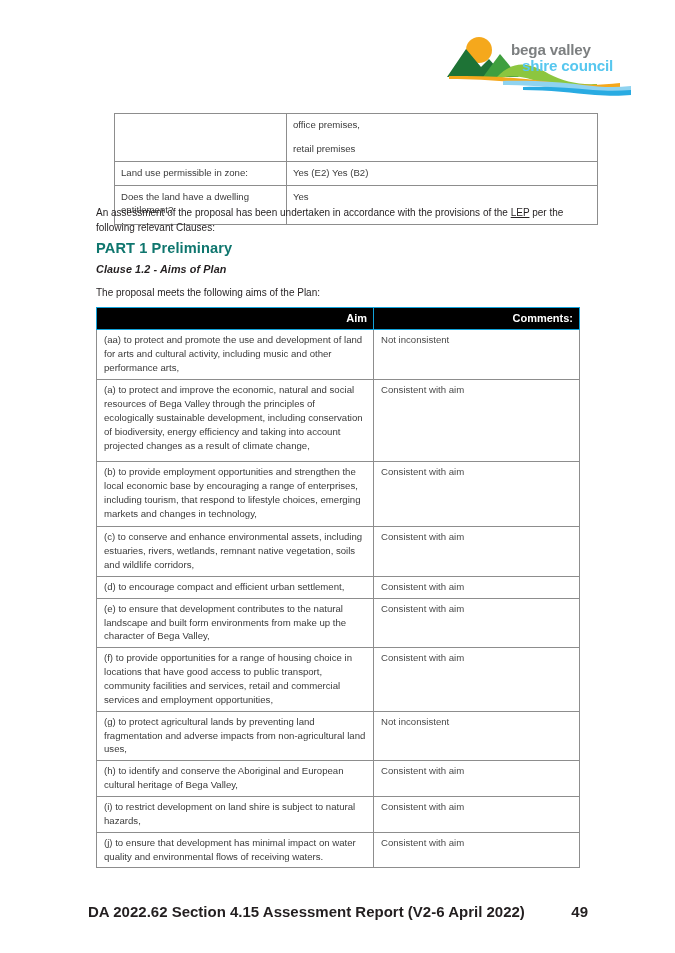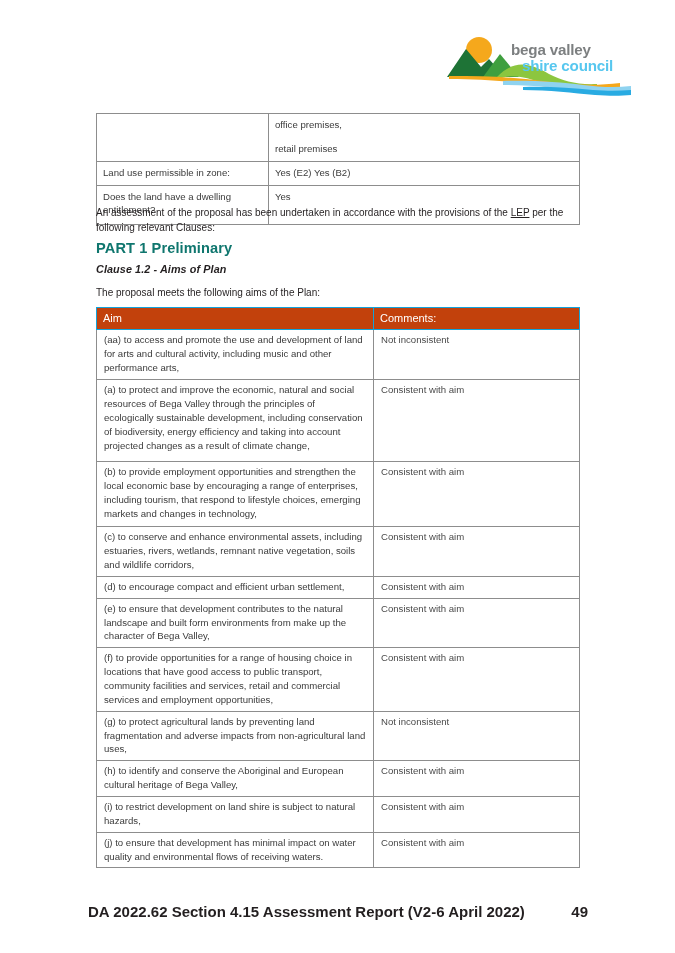--- a/index.html
+++ b/index.html
@@ -75,21 +75,21 @@
     font-weight: normal;
   }
 
   
   .table-zone {
     position: absolute;
     left: 96px;
     top: 113px;
     width: 483px;
   }
-  .table-zone table.doc-table { width: 483px; }
+  .table-zone table.doc-table { width: 483px; margin-left: 18px; }
   .tz-c1 { width: 172px; }
   .tz-c2 { width: 311px; }
   .tz-tall { height: 38px; }
   .tz-cell-2line p { margin: 0 0 10px 0; }
   .tz-cell-2line p:last-child { margin-bottom: 0; }
   .tz-row2 td { height: 10px; }
   .tz-row3 td { height: 29px; }
 
   
   .para {
@@ -134,27 +134,28 @@
   .aims-zone {
     position: absolute;
     left: 96px;
     top: 307px;
     width: 483px;
   }
   .aims-zone table.doc-table { width: 483px; }
   .aims-c1 { width: 277px; }
   .aims-c2 { width: 206px; }
   .aims-zone thead th {
-    background: #c2410c;
+    background: #000000;
     color: #ffffff;
     font-size: 11px;
-    font-weight: 400;
+    font-weight: 700;
     padding: 3px 6px 4px 6px;
     border: 1px solid #12a3db;
     line-height: 1.3;
+    text-align: right;
   }
   .aims-zone tbody td {
     font-size: 9.6px;
     line-height: 1.445;
     color: #3b3b3b;
     padding: 3px 6px 4px 7px;
   }
   .aims-zone tbody td.cmt { color: #4a4a4a; }
 
   
@@ -240,21 +241,21 @@
           <col class="aims-c2">
         </colgroup>
       <thead>
         <tr>
           <th>Aim</th>
           <th>Comments:</th>
         </tr>
       </thead>
       <tbody>
         <tr data-h="4">
-          <td>(aa) to access and promote the use and development of land for arts and cultural activity, including music and other performance arts,</td>
+          <td>(aa) to protect and promote the use and development of land for arts and cultural activity, including music and other performance arts,</td>
           <td class="cmt">Not inconsistent</td>
         </tr>
         <tr data-h="6">
           <td>(a)  to protect and improve the economic, natural and social resources of Bega Valley through the principles of ecologically sustainable development, including conservation of biodiversity, energy efficiency and taking into account projected changes as a result of climate change,</td>
           <td class="cmt">Consistent with aim</td>
         </tr>
         <tr data-h="5">
           <td>(b)  to provide employment opportunities and strengthen the local economic base by encouraging a range of enterprises, including tourism, that respond to lifestyle choices, emerging markets and changes in technology,</td>
           <td class="cmt">Consistent with aim</td>
         </tr>

